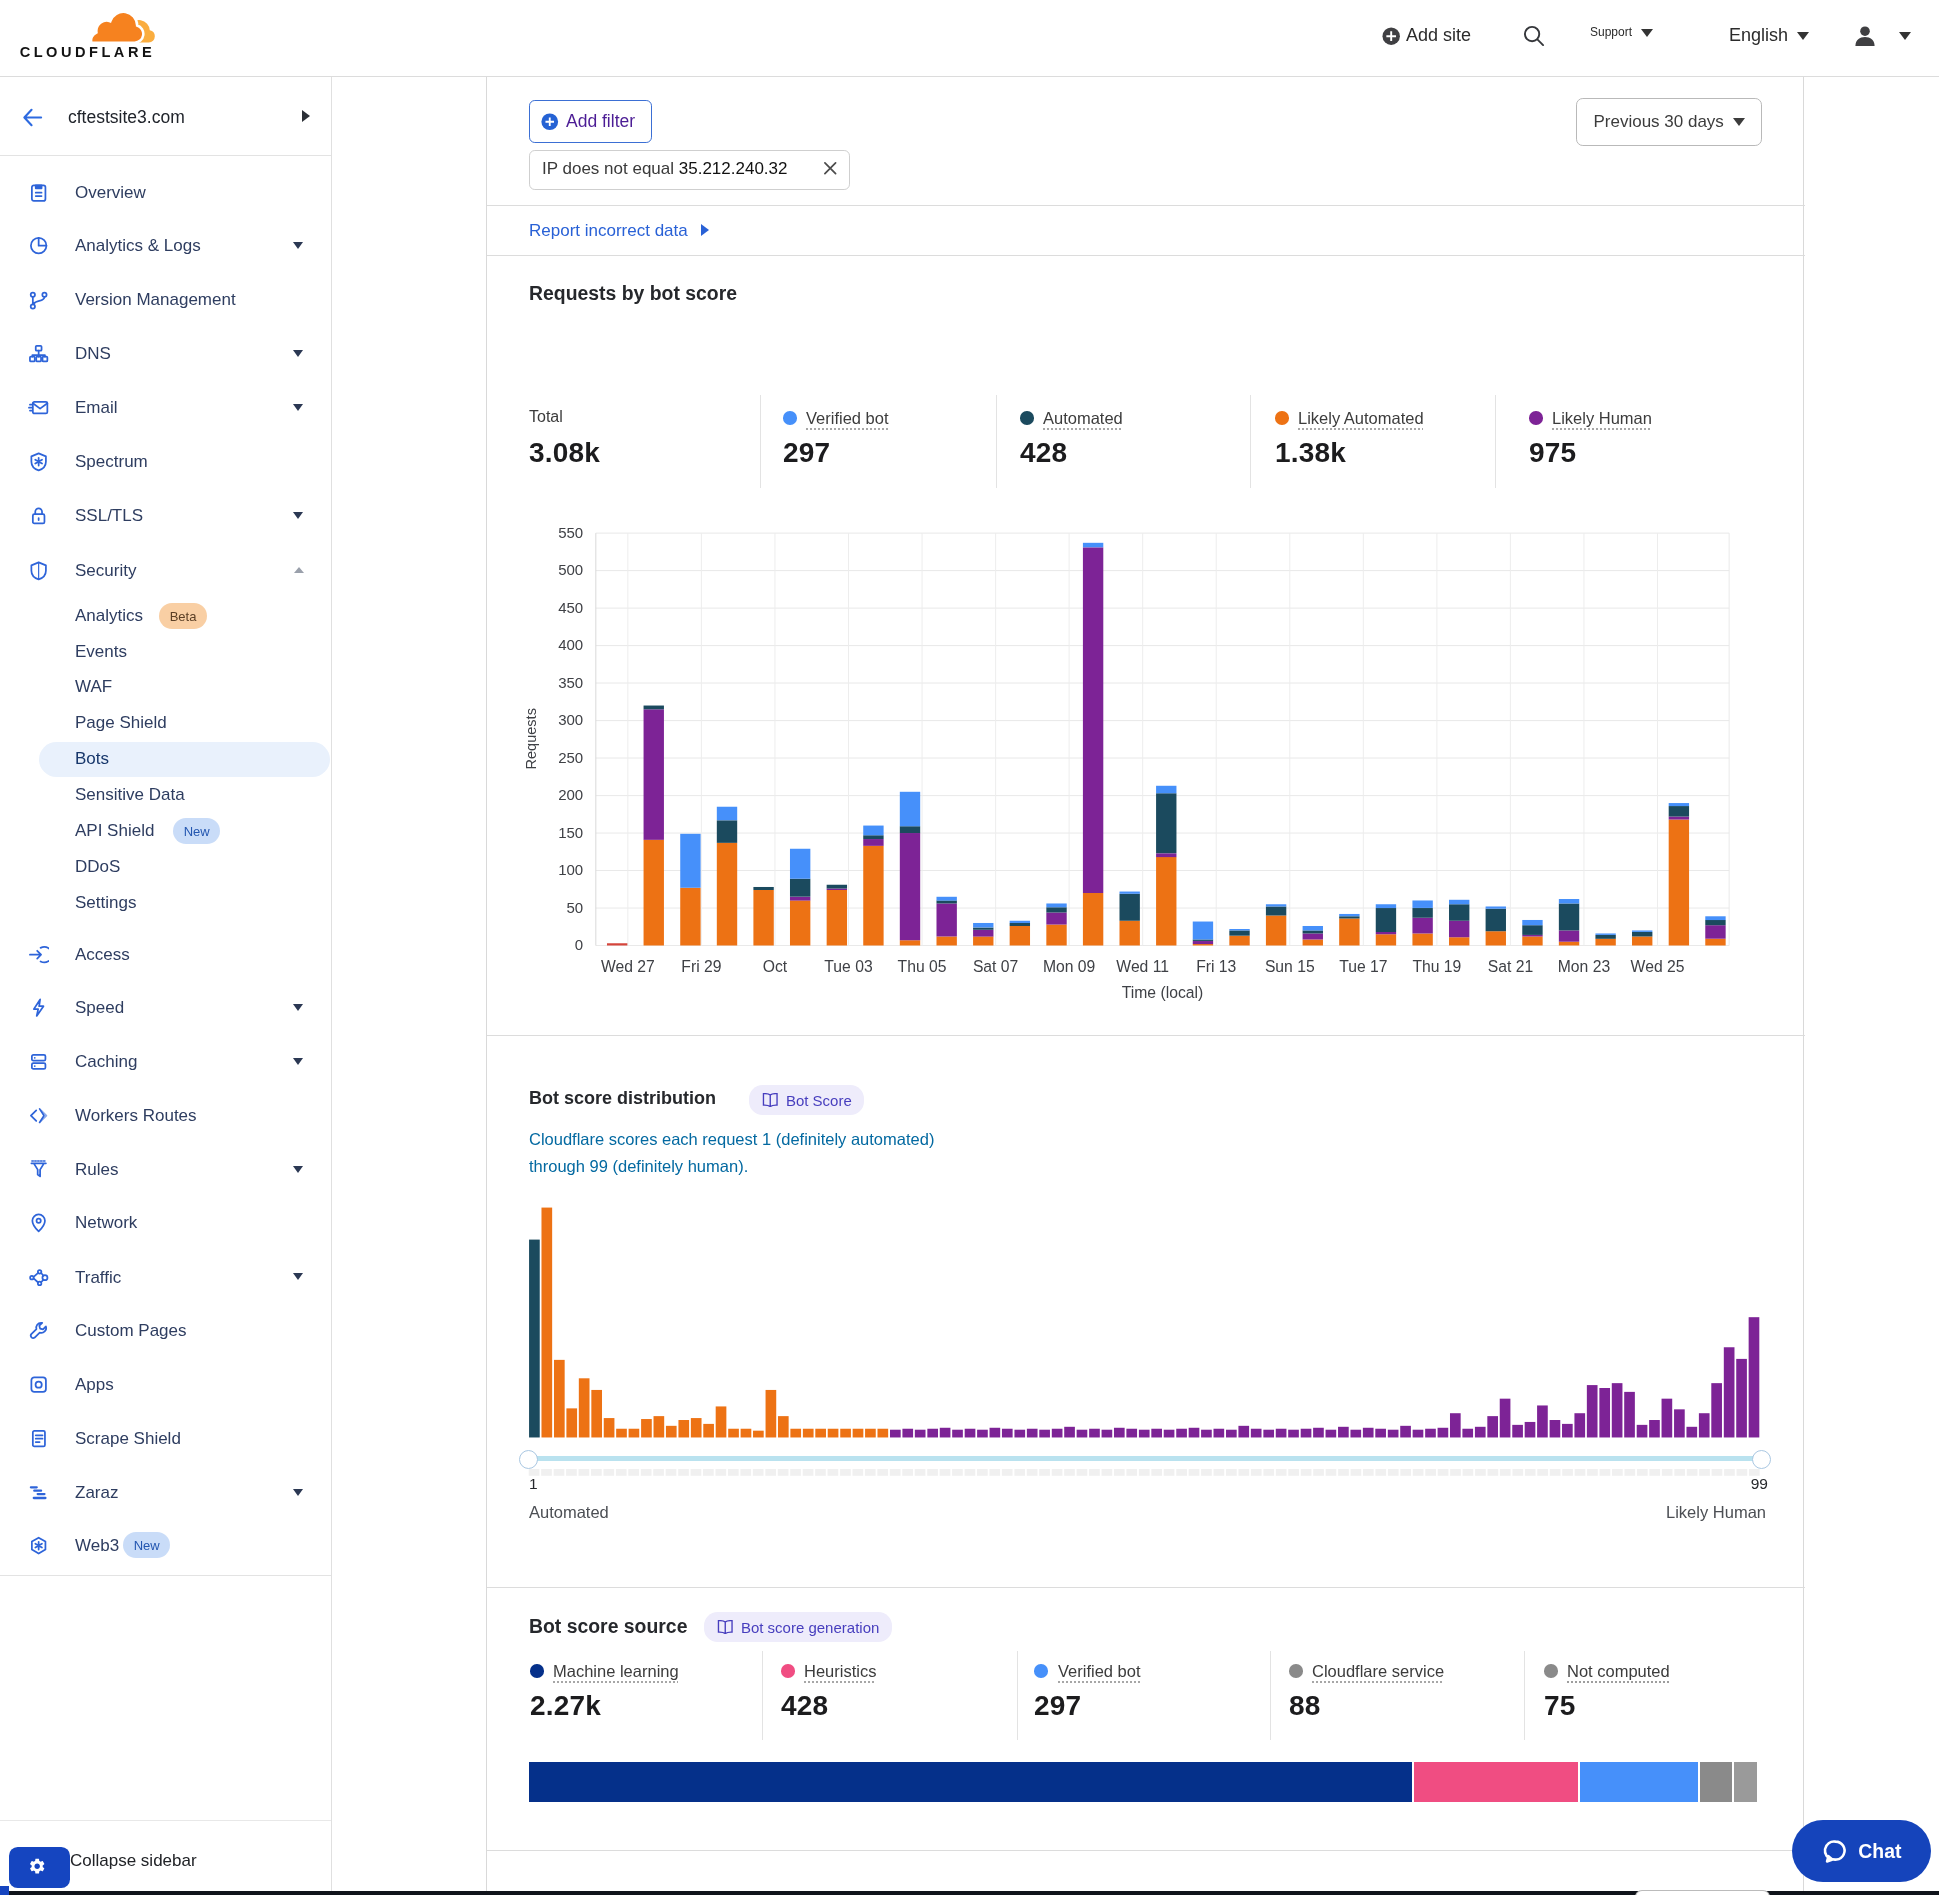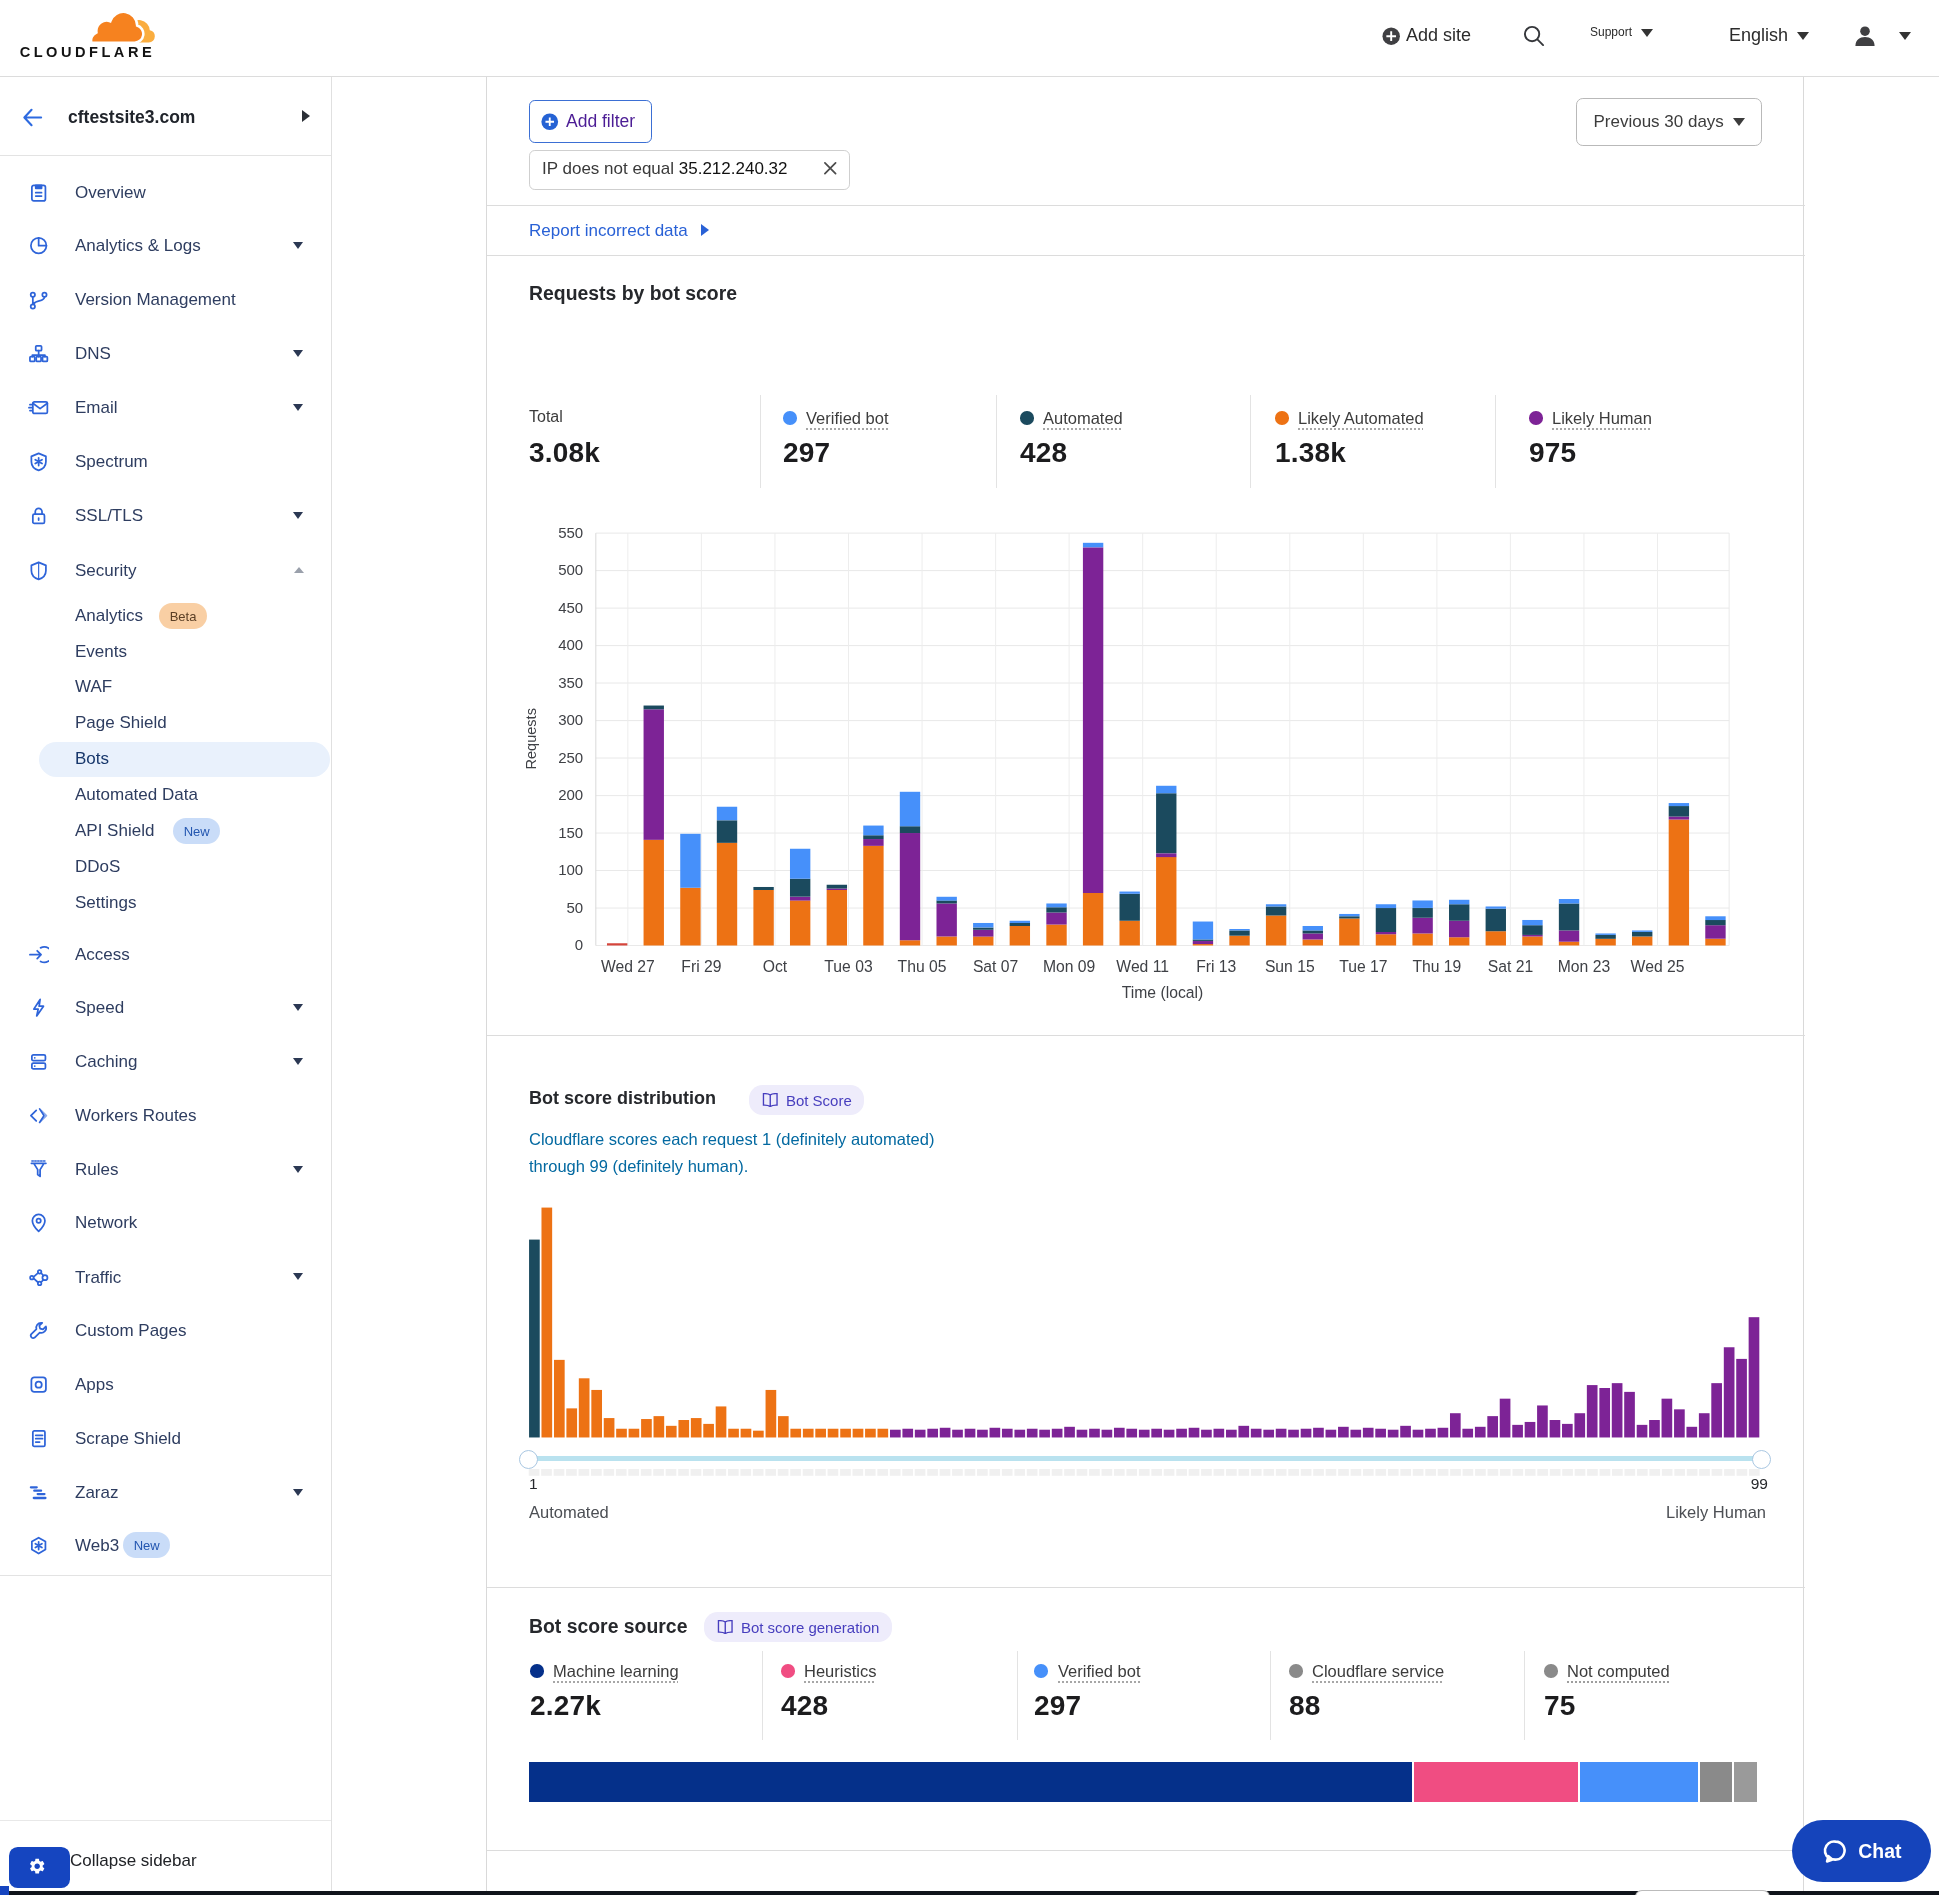--- a/index.html
+++ b/index.html
@@ -38,21 +38,21 @@
 <svg class="abs" style="left:1853px;top:24px" width="24" height="24" viewBox="0 0 25 25">
       <circle cx="12.5" cy="7.5" r="5" fill="#3f3f42"></circle>
       <path d="M2.5 23 C2.5 16.5 7 13.5 12.5 13.5 C18 13.5 22.5 16.5 22.5 23 Z" fill="#3f3f42"></path>
     </svg>
 <div class="abs" style="left:1890px;top:26px"><span class="hcar"></span></div>
 </div>
 <div class="side">
 <svg class="abs" style="left:21.3px;top:29px" width="23" height="23" viewBox="0 0 24 24">
       <path d="M11 4 L3.5 12 L11 20 M4 12 H21" stroke="#2d6ae0" stroke-width="2.2" fill="none" stroke-linecap="round" stroke-linejoin="round"></path>
     </svg>
-<div class="abs" style="left:68px;top:30px;font-size:17.5px;font-weight:700;color:#20242b">cftestsite3.com</div>
+<div class="abs" style="left:68px;top:30px;font-size:17.5px;font-weight:400;color:#20242b">cftestsite3.com</div>
 <div class="abs" style="left:302px;top:33px;width:0;height:0;border-top:6.8px solid transparent;border-bottom:6.8px solid transparent;border-left:8.7px solid #2b2f36"></div>
 <div class="abs" style="left:0;top:78px;width:331px;height:1px;background:#e3e3e3"></div>
 <svg class="abs" style="left:28px;top:105px" width="21.3" height="21.3" viewBox="0 0 22 22" fill="none" stroke="#2E64D9" stroke-width="1.8" stroke-linecap="round" stroke-linejoin="round">
       <rect x="4" y="3.5" width="14" height="16" rx="2"></rect>
       <path d="M8 3.5 h6 v3 h-6 z" fill="#2E64D9"></path>
       <path d="M8 11h6M8 14.5h6"></path>
     </svg>
 <div class="mi" style="top:106px">Overview</div>
 <svg class="abs" style="left:28px;top:158px" width="21.3" height="21.3" viewBox="0 0 22 22" fill="none" stroke="#2E64D9" stroke-width="1.8" stroke-linecap="round" stroke-linejoin="round">
       <circle cx="11" cy="11" r="8"></circle>
@@ -98,21 +98,21 @@
       <path d="M11 2.5 V20" stroke-width="1.2"></path>
     </svg>
 <div class="mi" style="top:484px">Security</div>
 <div class="abs" style="left:294px;top:490px;width:0;height:0;border-left:5.8px solid transparent;border-right:5.8px solid transparent;border-bottom:6.8px solid #9aa0ab"></div>
 <div class="abs" style="left:39px;top:665px;width:291px;height:35px;border-radius:17.5px;background:#E9F1FC"></div>
 <div class="sub" style="top:529px;font-weight:400;color:#2E3D60">Analytics</div>
 <div class="sub" style="top:565px;font-weight:400;color:#2E3D60">Events</div>
 <div class="sub" style="top:600px;font-weight:400;color:#2E3D60">WAF</div>
 <div class="sub" style="top:636px;font-weight:400;color:#2E3D60">Page Shield</div>
 <div class="sub" style="top:672px;font-weight:400;color:#17376b">Bots</div>
-<div class="sub" style="top:708px;font-weight:400;color:#2E3D60">Automated Data</div>
+<div class="sub" style="top:708px;font-weight:400;color:#2E3D60">Sensitive Data</div>
 <div class="sub" style="top:744px;font-weight:400;color:#2E3D60">API Shield</div>
 <div class="sub" style="top:780px;font-weight:400;color:#2E3D60">DDoS</div>
 <div class="sub" style="top:816px;font-weight:400;color:#2E3D60">Settings</div>
 <div class="abs" style="left:159px;top:526px;height:26px;padding:0 10.7px;border-radius:13.6px;background:#F9CFA4;color:#5c4026;font-size:13px;display:flex;align-items:center">Beta</div>
 <div class="abs" style="left:173px;top:741px;height:26px;padding:0 10.7px;border-radius:13.6px;background:#C9DCF8;color:#2356b0;font-size:13px;display:flex;align-items:center">New</div>
 <svg class="abs" style="left:28px;top:867px" width="21.3" height="21.3" viewBox="0 0 22 22" fill="none" stroke="#2E64D9" stroke-width="1.8" stroke-linecap="round" stroke-linejoin="round">
       <path d="M13 4 a8 8 0 1 1 0 14"></path>
       <path d="M2 11 h11 M9.5 7 l4 4 -4 4"></path>
     </svg>
 <div class="mi" style="top:868px">Access</div>

